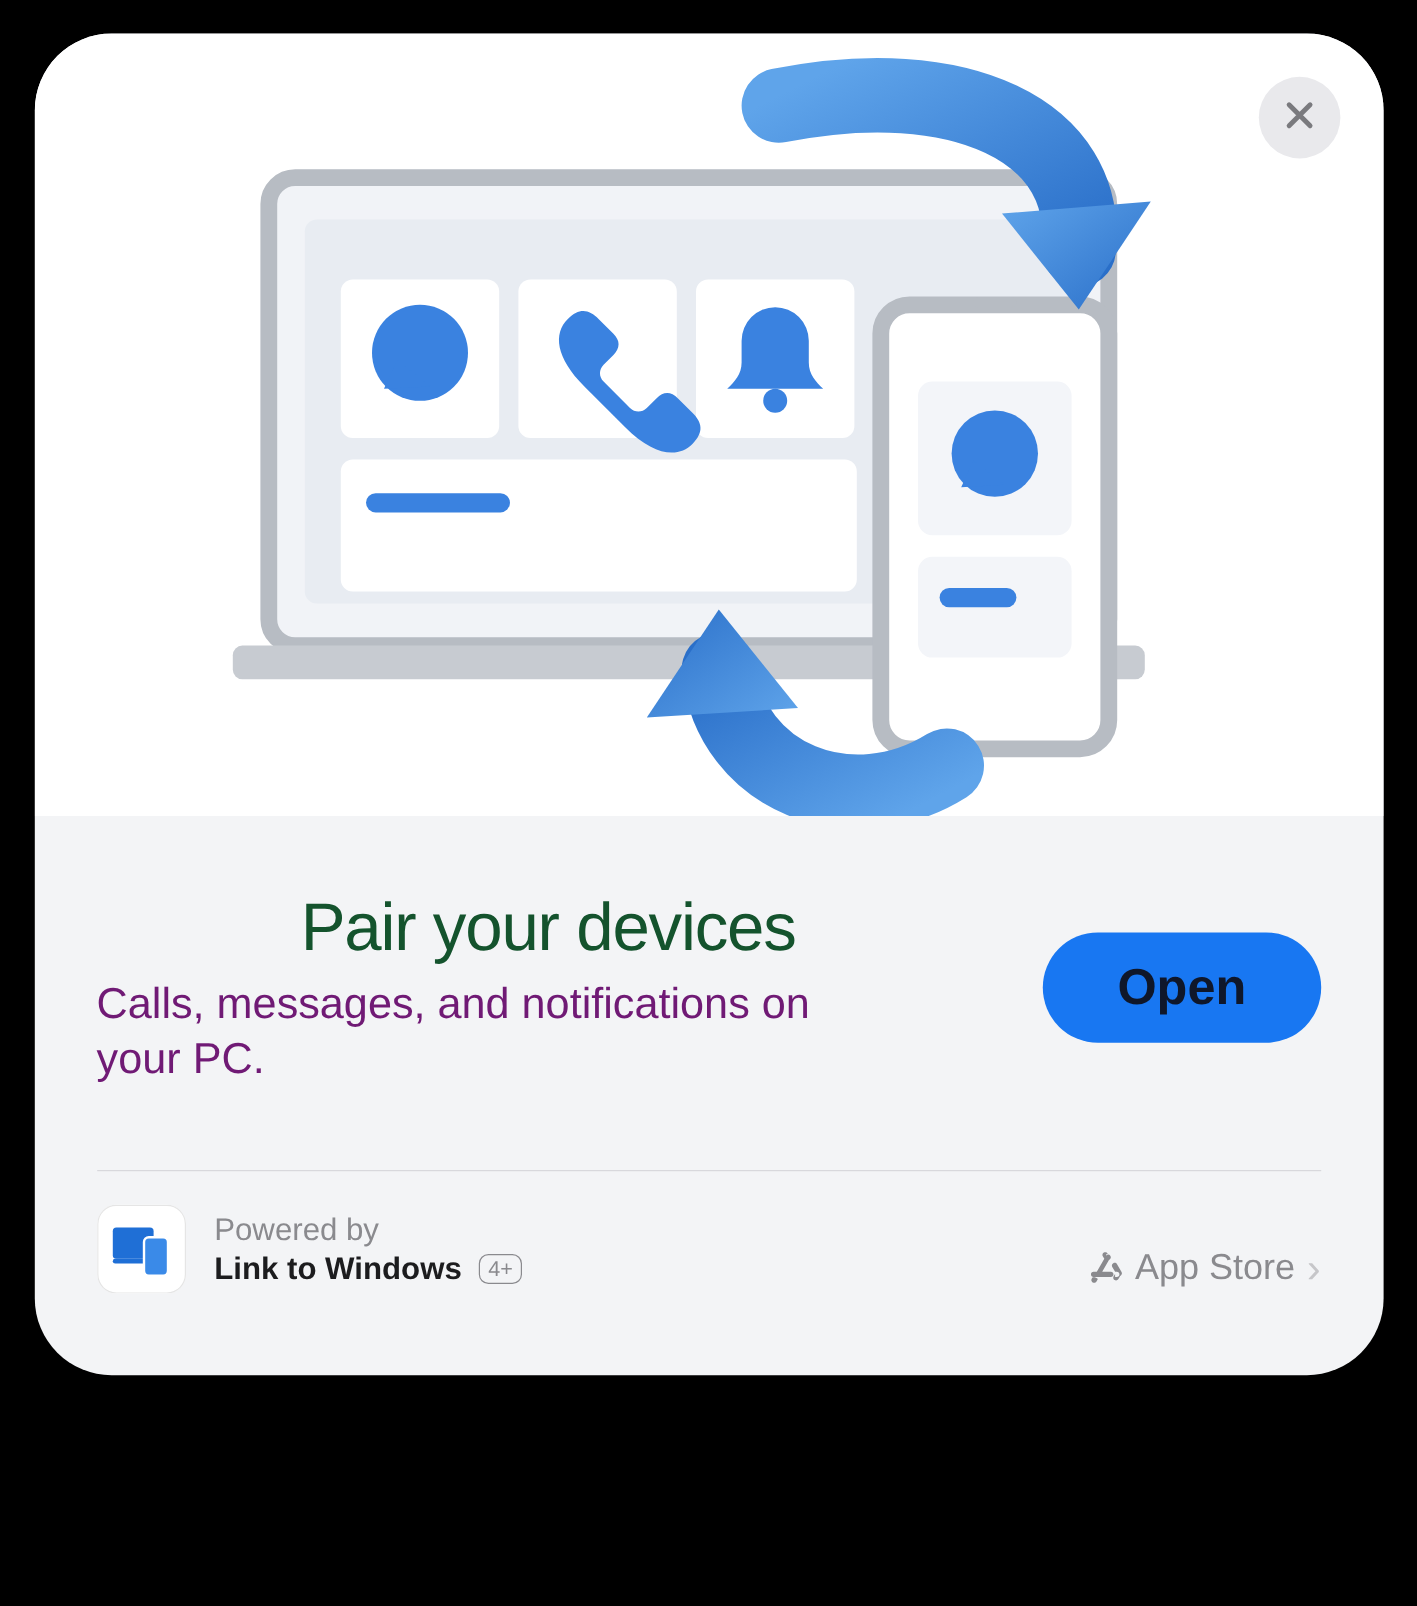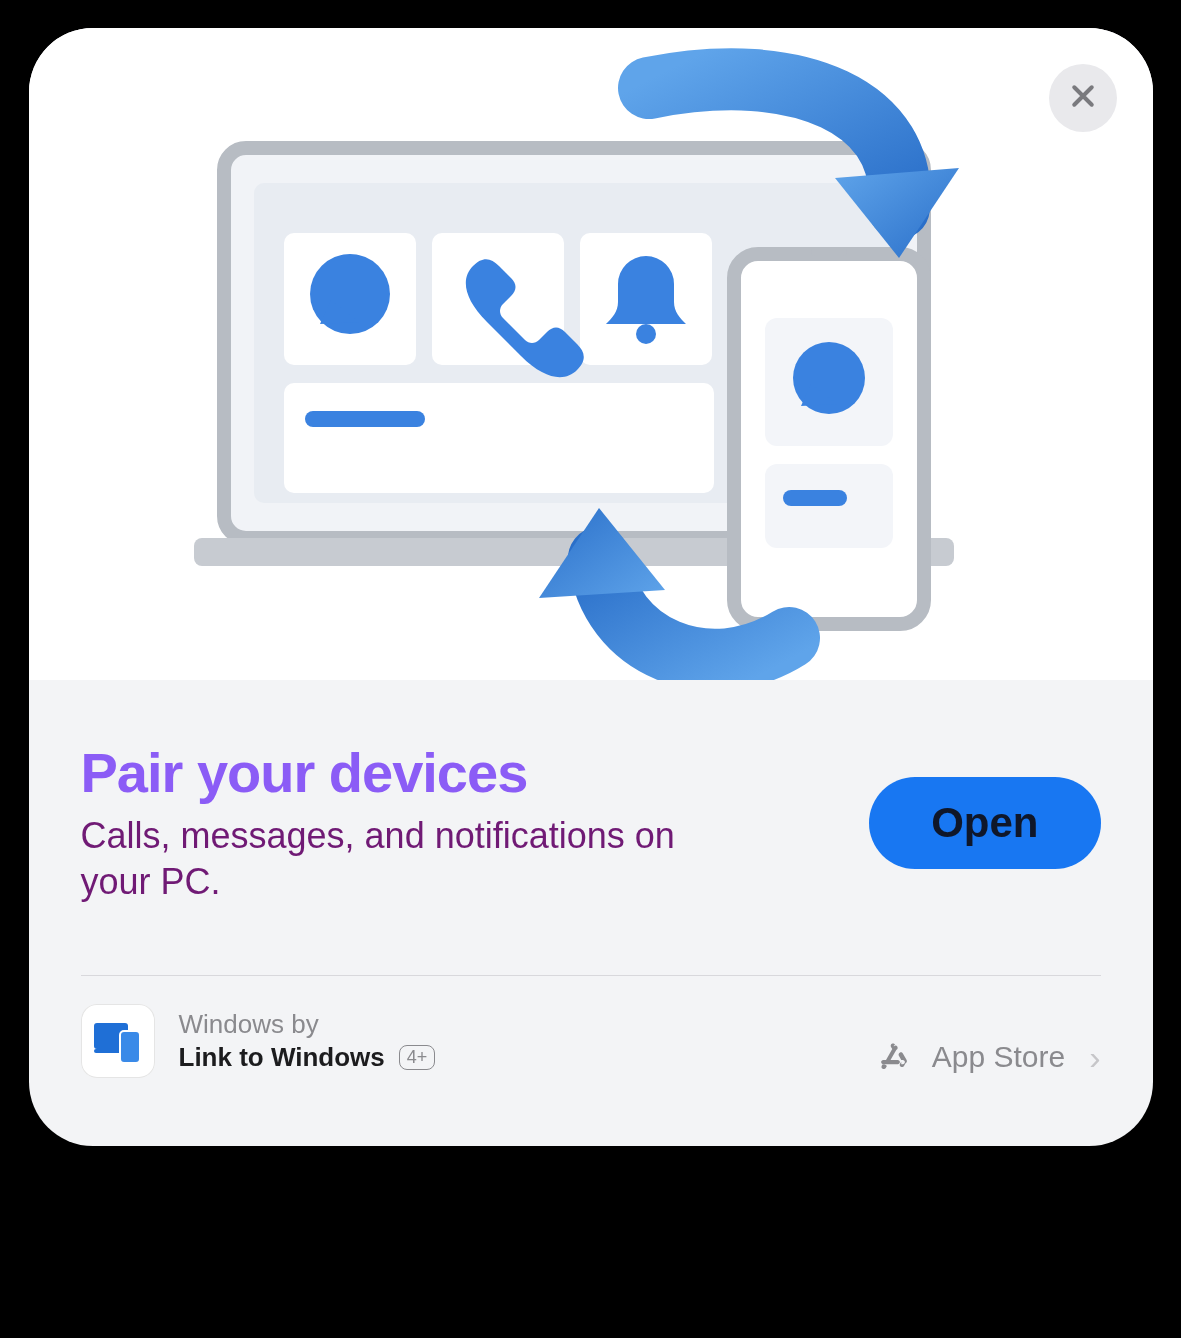--- a/index.html
+++ b/index.html
@@ -49,24 +49,25 @@
       flex: 1;
       padding: 60px 52px 0 52px;
       display: flex; flex-direction: column;
     }
     .cta-row {
       display: flex; align-items: center; gap: 36px;
     }
     .cta-text { flex: 1; }
     .title {
       font-size: 56px;
-      font-weight: 700;
+      font-weight: 400;
       letter-spacing: -1px;
-      color: #8b5cf6;
+      color: #14532d;
       margin-bottom: 8px;
+      text-align: center;
     }
     .subtitle {
       font-size: 36px;
       color: #701a75;
       line-height: 1.28;
       font-weight: 400;
       max-width: 640px;
     }
     .open-btn {
       background: #1877f2;
@@ -110,21 +111,21 @@
     }
     .age-badge {
       font-size: 18px;
       color: #8a8a8e;
       border: 1.8px solid #8a8a8e;
       border-radius: 8px;
       padding: 1px 7px;
       font-weight: 500;
     }
     .store-link {
-      display: flex; align-items: center; gap: 24px;
+      display: flex; align-items: center; gap: 10px;
       color: #8a8a8e;
       font-size: 30px;
       cursor: pointer;
       margin-top: 32px;
     }
     .store-link svg.asicon { width: 30px; height: 30px; fill: #8a8a8e; }
     .store-link .chev { font-size: 34px; color: #c6c6c9; }
   </style>
 </head>
 <body>
@@ -212,21 +213,21 @@
 
     <div class="footer">
       <div class="app-icon">
         <svg viewBox="0 0 52 52">
           <rect x="2" y="8" width="34" height="26" rx="3" fill="#1f6fd6"></rect>
           <rect x="2" y="34" width="34" height="4" rx="2" fill="#1f6fd6"></rect>
           <rect x="28" y="16" width="20" height="32" rx="4" fill="#3a8ae8" stroke="#fff" stroke-width="2"></rect>
         </svg>
       </div>
       <div class="app-meta">
-        <div class="powered">Windows by</div>
+        <div class="powered">Powered by</div>
         <div class="app-name-row">
           <span class="app-name">Link to Windows</span>
           <span class="age-badge">4+</span>
         </div>
       </div>
       <div class="store-link">
         <svg class="asicon" viewBox="0 0 24 24">
           <path d="M12.7 3.5c.6-1 2.1-1 2.7 0l.1.2c.5.9.2 2-.7 2.5l-.2.1-4.6 8h5.8c1 0 1.7.8 1.7 1.7 0 .9-.7 1.7-1.7 1.7H4.2c-1 0-1.7-.8-1.7-1.7 0-.9.7-1.7 1.7-1.7h2.2l5-8.7-1-1.7c-.5-.9-.2-2 .7-2.5.9-.5 2-.2 2.5.7l.1.2-1 .2zM18.6 17.7h1.2c1 0 1.7-.8 1.7-1.7 0-.9-.7-1.7-1.7-1.7h-1.2l-1.9-3.3c-.5-.9-.2-2 .7-2.5.9-.5 2-.2 2.5.7l3 5.2c.5.9.2 2-.7 2.5l-.2.1-1.2 2.1c-.5.9-1.6 1.2-2.5.7-.9-.5-1.2-1.6-.7-2.5l1-1.6zM7.1 19.1l-.9 1.6c-.5.9-1.6 1.2-2.5.7-.9-.5-1.2-1.6-.7-2.5l.5-.9c.9-.2 2.7-.1 3.6 1.1z"></path>
         </svg>
         <span>App Store</span>

